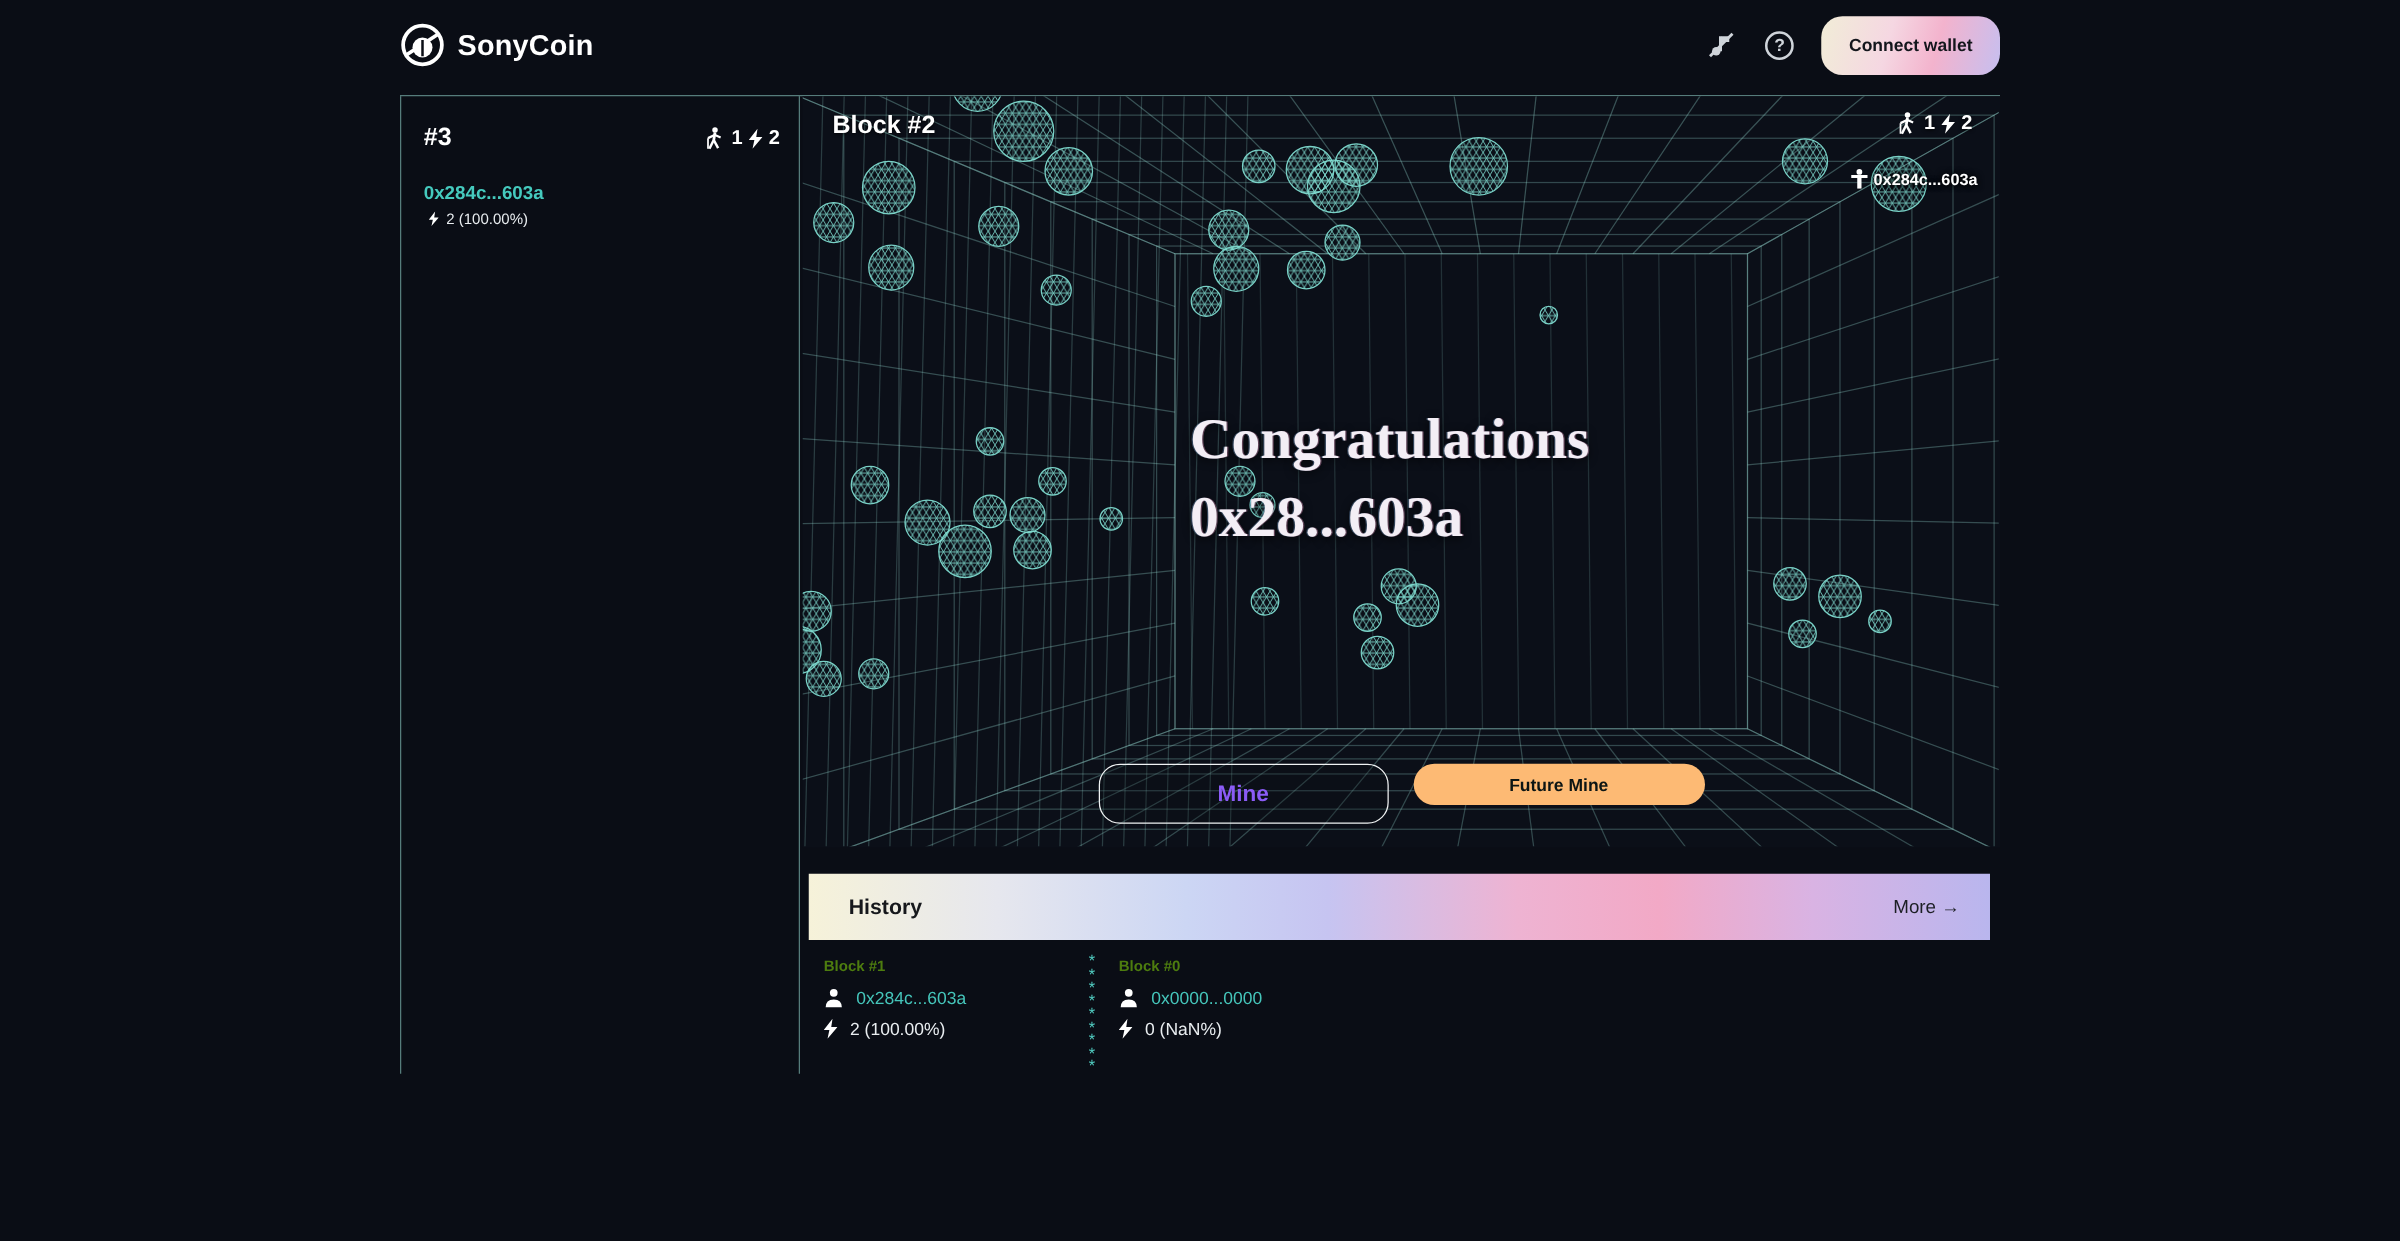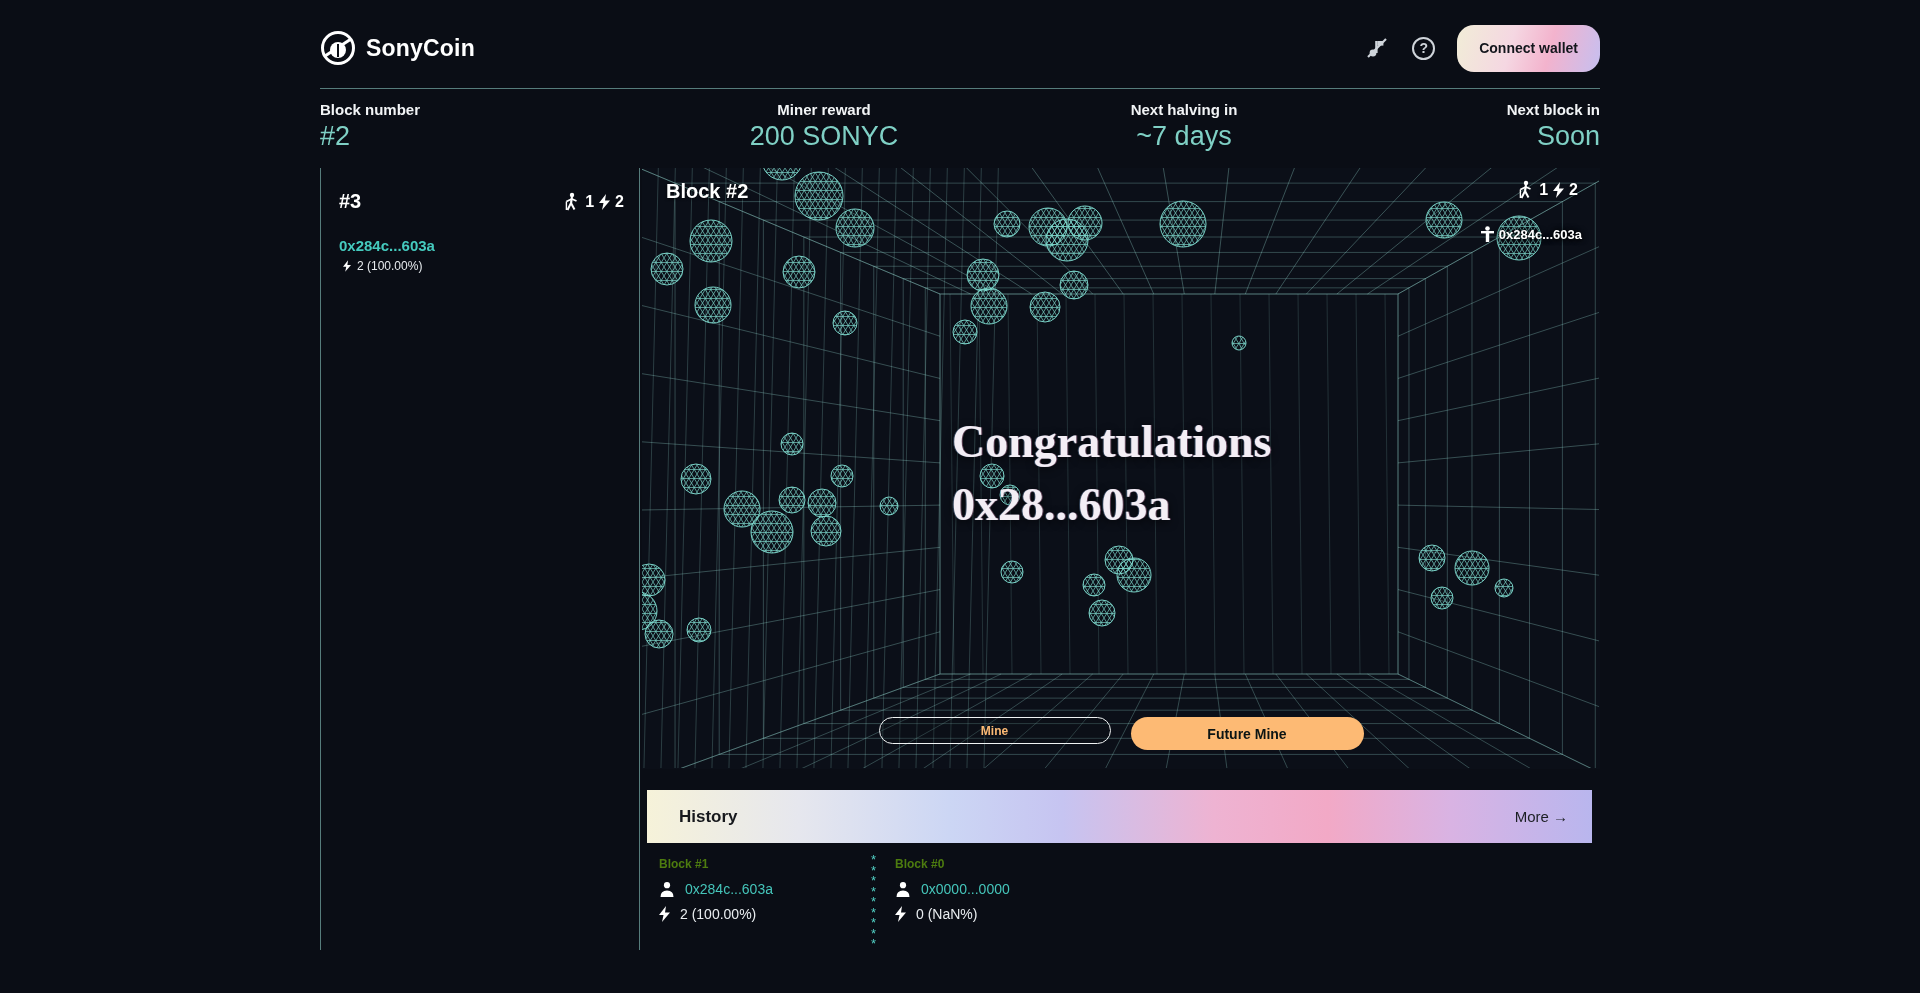--- a/index.html
+++ b/index.html
@@ -1,17 +1,17 @@
 <!DOCTYPE html>
 <html><head>
 <meta charset="utf-8">
 <style>
   * { margin:0; padding:0; box-sizing:border-box; }
   html,body { width:1920px; height:993px; overflow:hidden; background:#0a0d15; font-family:"Liberation Sans","DejaVu Sans",sans-serif; color:#fff; }
-  .content { width:1280px; margin:16px auto; }
+  .content { width:1280px; margin:4px auto; }
 
   
   .header { height:73px; display:flex; align-items:center; justify-content:space-between; border-bottom:1px solid rgba(150,216,208,0.55); padding-bottom:16px; padding-top:8px; }
   .brand { display:flex; align-items:center; gap:10px; }
   .brand-name { font-size:23px; font-weight:bold; letter-spacing:0.2px; }
   .header-right { display:flex; align-items:center; gap:22px; }
   .icon-btn { width:26px; height:26px; display:flex; align-items:center; justify-content:center; cursor:pointer; color:#cfd4da; }
   .help-circle { width:23px; height:23px; border:2px solid #cfd4da; border-radius:50%; display:flex; align-items:center; justify-content:center; font-size:14px; font-weight:bold; color:#cfd4da; }
   .connect-btn { height:47px; padding:0 22px; border:none; border-radius:17px; font-size:14px; font-weight:bold; color:#13161c; cursor:pointer; background:linear-gradient(105deg,#f1edd7 0%,#f5d7e2 38%,#f3b3cd 64%,#c6bff0 100%); font-family:"Liberation Sans","DejaVu Sans",sans-serif; }
 
@@ -35,21 +35,21 @@
   .main-col { flex:1; padding-left:2px; }
 
   
   .mine-canvas { position:relative; height:601px; background:#0b0f18; overflow:hidden; }
   .mine-canvas svg.tunnel { position:absolute; inset:0; }
   .canvas-title { position:absolute; left:24px; top:12px; font-size:20px; font-weight:bold; text-shadow:0 1px 3px rgba(0,0,0,0.8); }
   .canvas-badge { position:absolute; right:22px; top:12px; display:flex; align-items:center; gap:5px; font-size:16px; font-weight:bold; text-shadow:0 1px 3px rgba(0,0,0,0.9); }
   .winner-chip { position:absolute; right:18px; top:58px; display:flex; align-items:center; gap:4px; font-size:13px; font-weight:bold; color:#fff; text-shadow:0 1px 4px rgba(0,0,0,0.95), 0 0 6px rgba(0,0,0,0.8); }
   .congrats { position:absolute; left:310px; top:242px; font-family:"Liberation Serif","DejaVu Serif",serif; font-weight:bold; font-size:46px; line-height:63px; color:#f3eef5; text-shadow:1px 0 0 rgba(255,170,215,0.35), -1px 0 0 rgba(150,200,255,0.3), 0 2px 8px rgba(0,0,0,0.7); }
   .mine-actions { position:absolute; bottom:19px; left:0; right:0; display:flex; justify-content:center; gap:20px; }
-  .btn-mine { width:232px; height:27px; border-radius:17px; border:1.5px solid #f0f3f4; background:rgba(10,14,20,0.25); color:#fdba74; font-size:12px; font-weight:bold; cursor:pointer; font-family:"Liberation Sans","DejaVu Sans",sans-serif; }
+  .btn-mine { width:232px; height:48px; border-radius:17px; border:1.5px solid #f0f3f4; background:rgba(10,14,20,0.25); color:#8b5cf6; font-size:18px; font-weight:bold; cursor:pointer; font-family:"Liberation Sans","DejaVu Sans",sans-serif; }
   .btn-future { width:233px; height:33px; border-radius:17px; border:none; background:#fdba74; color:#0c1514; font-size:14px; font-weight:bold; cursor:pointer; font-family:"Liberation Sans","DejaVu Sans",sans-serif; }
 
   
   .history-bar { margin:21px 8px 0 5px; height:53px; display:flex; align-items:center; justify-content:space-between; padding:0 24px 0 32px; background:linear-gradient(90deg,#f6f2d9 0%,#e6e7ee 16%,#ccd6f4 32%,#c6c4f1 44%,#eeb3d2 60%,#f2a9c6 72%,#d9b3e3 85%,#b9b6ee 100%); }
   .history-title { font-size:17px; font-weight:bold; color:#16181c; }
   .history-more { font-size:15px; color:#1c1f24; cursor:pointer; }
   .history-list { display:flex; margin-top:14px; padding-left:17px; }
   .history-block { width:212px; }
   .hb-title { color:#4d7c0f; font-size:12px; font-weight:bold; margin-bottom:10px; }
   .hb-row { display:flex; align-items:center; gap:10px; margin-bottom:9px; }
@@ -83,38 +83,20 @@
           <rect x="10.2" y="5" width="2.4" height="12" fill="#cfd4da"></rect>
           <rect x="12.4" y="5" width="6" height="4.6" fill="#cfd4da"></rect>
           <line x1="3" y1="21" x2="21" y2="3" stroke="#cfd4da" stroke-width="2.2"></line>
         </svg>
       </span>
       <span class="help-circle">?</span>
       <button class="connect-btn">Connect wallet</button>
     </div>
   </div>
 
-  <div class="stats">
-    <div class="stat">
-      <span class="stat-label">Block number</span>
-      <span class="stat-value">#2</span>
-    </div>
-    <div class="stat c">
-      <span class="stat-label">Miner reward</span>
-      <span class="stat-value">200 SONYC</span>
-    </div>
-    <div class="stat c">
-      <span class="stat-label">Next halving in</span>
-      <span class="stat-value">~7 days</span>
-    </div>
-    <div class="stat r">
-      <span class="stat-label">Next block in</span>
-      <span class="stat-value">Soon</span>
-    </div>
-  </div>
 
   <div class="main-row">
 
     <div class="sidebar">
       <div class="sidebar-head">
         <span class="next-block-num">#3</span>
         <span class="miner-badge">
           <span>
             <svg class="inline-ic" width="17" height="19" viewBox="0 0 17 19">
               <circle cx="9" cy="3" r="2.2" fill="#fff"></circle>

